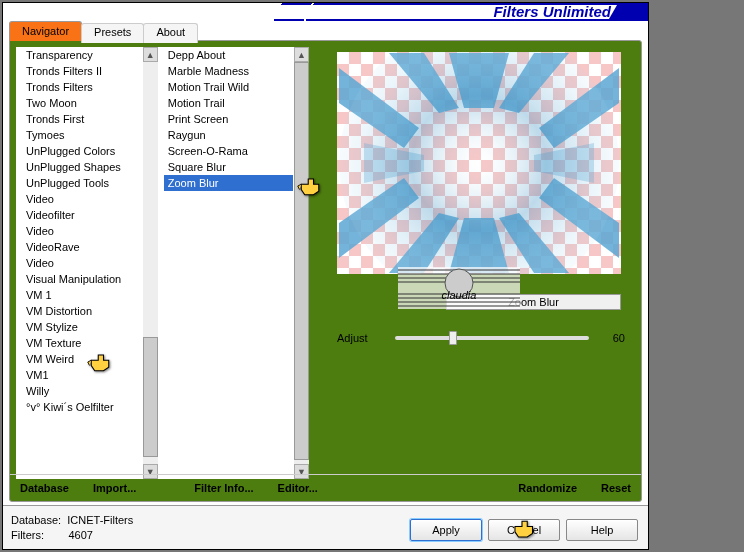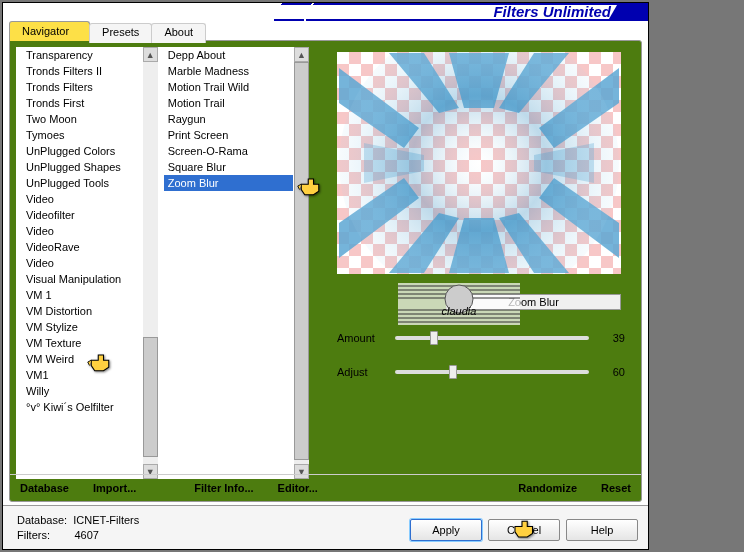--- a/index.html
+++ b/index.html
@@ -9,21 +9,21 @@
 .titlebar-text { position:absolute; right:12px; top:0; font-family:'Arial Black',Arial,sans-serif; font-weight:900; font-size:15px; font-style:italic; color:#0000b0; letter-spacing:0; }
 .title-stripe { position:absolute; top:0; left:0; right:0; height:18px;
   background: linear-gradient(115deg, #fff 0 253px, #0000b0 253px 280px, #0000b0 280px, #fff 280px 282px, #0000b0 282px);
   z-index:-1;
 }
 .title-stripe::before{content:"";position:absolute;top:2px;left:270px;height:14px;width:340px;background:#fff;transform:skewX(-30deg);}
 .titlebar-text{z-index:2;}
 .title-stripe{z-index:1;}
 .titlebar{background:transparent;}
 .tabs { position:absolute; top:18px; left:6px; display:flex; z-index:3; }
-.tab { border:1px solid #999; border-bottom:none; background:#fde047; padding:3px 20px 4px 12px; border-radius:3px 3px 0 0; margin-right:-1px; cursor:default; }
+.tab { border:1px solid #999; border-bottom:none; background:#f97316; padding:3px 12px 4px 12px; border-radius:3px 3px 0 0; margin-right:-1px; cursor:default; }
 .tab.inactive { background:#f5f5f5; border-color:#ccc; position:relative; top:2px; padding:2px 12px 3px 12px; }
 .tab-content-border { position:absolute; top:37px; left:6px; right:6px; height:462px; border:1px solid #999; border-radius:0 3px 3px 3px; background:#4d7c0f; }
 .columns { display:flex; height:448px; padding:6px 6px 0 6px; }
 .col-list { width:193px; position:relative; }
 .col-filters { width:206px; position:relative; }
 .listbox { position:relative; height:432px; background:#fff; }
 .listbox .items { position:absolute; top:0; left:6px; right:16px; bottom:0; overflow:hidden; }
 .listbox .item { padding:1px 0 1px 4px; white-space:nowrap; cursor:default; font-size:11px; line-height:15.5px; height:16px; }
 .listbox .item.selected { background:#2f6fd0; color:#fff; }
 .scrollbar { position:absolute; right:0; top:0; bottom:0; width:15px; background:#eee; }
@@ -37,28 +37,28 @@
 .blur-effect { position:absolute; inset:0; }
 .param-title { margin-top:20px; text-align:center; border:1px solid #999; background:#f0f0f0; padding:1px 0; width:175px; margin-left:auto; margin-right:4px; font-size:11px; }
 .param-row { display:flex; align-items:center; margin-top:22px; }
 .param-label { width:52px; font-size:11px; }
 .param-slider { flex:1; height:4px; background:#ddd; margin:0 6px; position:relative; border-radius:2px; }
 .param-slider .tick { position:absolute; top:-5px; width:8px; height:14px; background:#eee; border:1px solid #999; border-radius:1px; }
 .param-value { width:30px; text-align:right; font-size:11px; }
 .bottom-btns { position:absolute; left:0; right:0; bottom:0; border-top:1px solid #ccc; padding:7px 10px; display:flex; gap:24px; }
 .link-btn { font-weight:700; color:#000; cursor:default; font-size:11px; text-decoration:underline; }
 .link-btn.plain { text-decoration:none; }
-.status-bar { position:absolute; bottom:0; left:0; right:0; height:44px; border-top:1px solid #999; background:#f5f5f5; display:flex; align-items:center; padding:0 14px; }
+.status-bar { position:absolute; bottom:0; left:0; right:0; height:44px; border-top:1px solid #999; background:#f5f5f5; display:flex; align-items:center; padding:0 8px; }
 .status-text { font-size:11px; line-height:15px; }
 .status-btns { position:absolute; right:10px; bottom:8px; display:flex; gap:6px; }
 .btn { width:72px; height:22px; border:1px solid #888; background:linear-gradient(#fff,#e5e5e5); font-size:11px; cursor:default; border-radius:2px; }
 .btn.default { border:1px solid #2f6fd0; box-shadow:0 0 0 1px #8cf; }
 .hand-cursor { position:absolute; width:28px; height:28px; pointer-events:none; z-index:100; }
 .hand-cursor svg { filter: drop-shadow(1px 1px 1px rgba(0,0,0,0.5)); }
-.watermark { position:absolute; left:395px; top:280px; width:122px; height:42px; z-index:90; }
+.watermark { position:absolute; left:395px; top:264px; width:122px; height:42px; z-index:90; }
 </style>
 </head>
 <body>
 
 <div class="window">
 
   <div class="titlebar">
     <div class="title-stripe"></div>
     <span class="titlebar-text">Filters Unlimited 2.0</span>
   </div>
@@ -71,22 +71,22 @@
 
   <div class="tab-content-border">
     <div class="columns">
 
       <div class="col-list">
         <div class="listbox">
           <div class="items" id="cat-items">
               <div class="item">Transparency</div>
               <div class="item">Tronds Filters II</div>
               <div class="item">Tronds Filters</div>
+              <div class="item">Two Moon</div>
               <div class="item">Tronds First</div>
-              <div class="item">Two Moon</div>
               <div class="item">Tymoes</div>
               <div class="item">UnPlugged Colors</div>
               <div class="item">UnPlugged Shapes</div>
               <div class="item">UnPlugged Tools</div>
               <div class="item">Video</div>
               <div class="item">Videofilter</div>
               <div class="item">Video</div>
               <div class="item">VideoRave</div>
               <div class="item">Video</div>
               <div class="item">Visual Manipulation</div>
@@ -107,22 +107,22 @@
         </div>
       </div>
 
       <div class="col-filters">
         <div class="listbox">
           <div class="items" id="filter-items">
               <div class="item">Depp About</div>
               <div class="item">Marble Madness</div>
               <div class="item">Motion Trail Wild</div>
               <div class="item">Motion Trail</div>
+              <div class="item">Print Screen</div>
               <div class="item">Raygun</div>
-              <div class="item">Print Screen</div>
               <div class="item">Screen-O-Rama</div>
               <div class="item">Square Blur</div>
               <div class="item selected">Zoom Blur</div>
             </div>
           <div class="scrollbar">
             <div class="scroll-btn top">▲</div>
             <div class="thumb" style="top:15px;height:398px"></div>
             <div class="scroll-btn bot">▼</div>
           </div>
         </div>
@@ -157,27 +157,20 @@
               </g>
               <circle r="140" fill="url(#g1)" opacity="0.35"></circle>
             </g>
           </svg>
         </div>
 
         <div class="param-title">Zoom Blur</div>
 
         <div id="param-rows">
             <div class="param-row">
-              <div class="param-label">Amount</div>
-              <div class="param-slider">
-                <div class="tick" style="left: 18%;"></div>
-              </div>
-              <div class="param-value">39</div>
-            </div>
-            <div class="param-row">
               <div class="param-label">Adjust</div>
               <div class="param-slider">
                 <div class="tick" style="left: 28%;"></div>
               </div>
               <div class="param-value">60</div>
             </div>
           </div>
       </div>
 
     </div>

